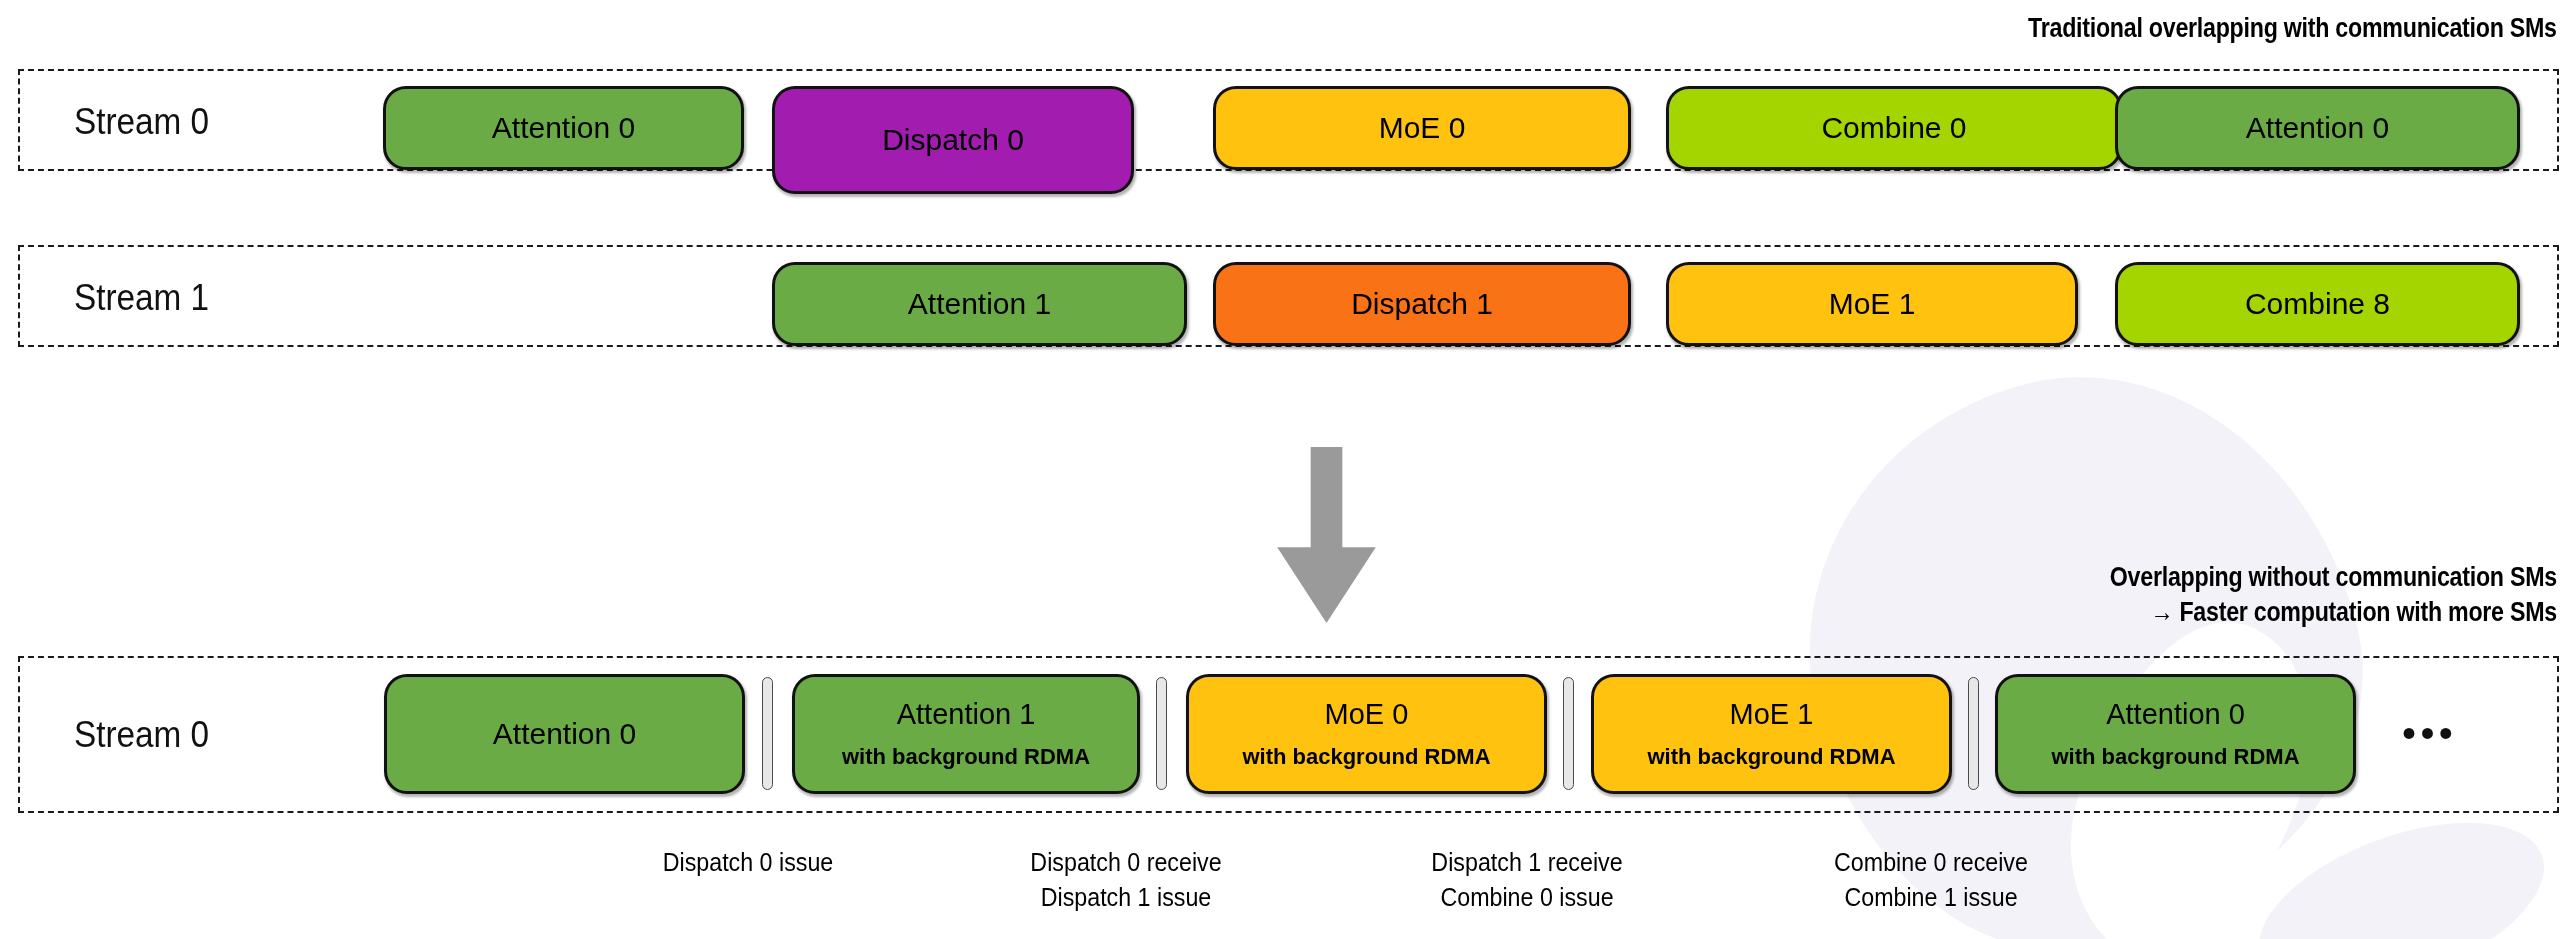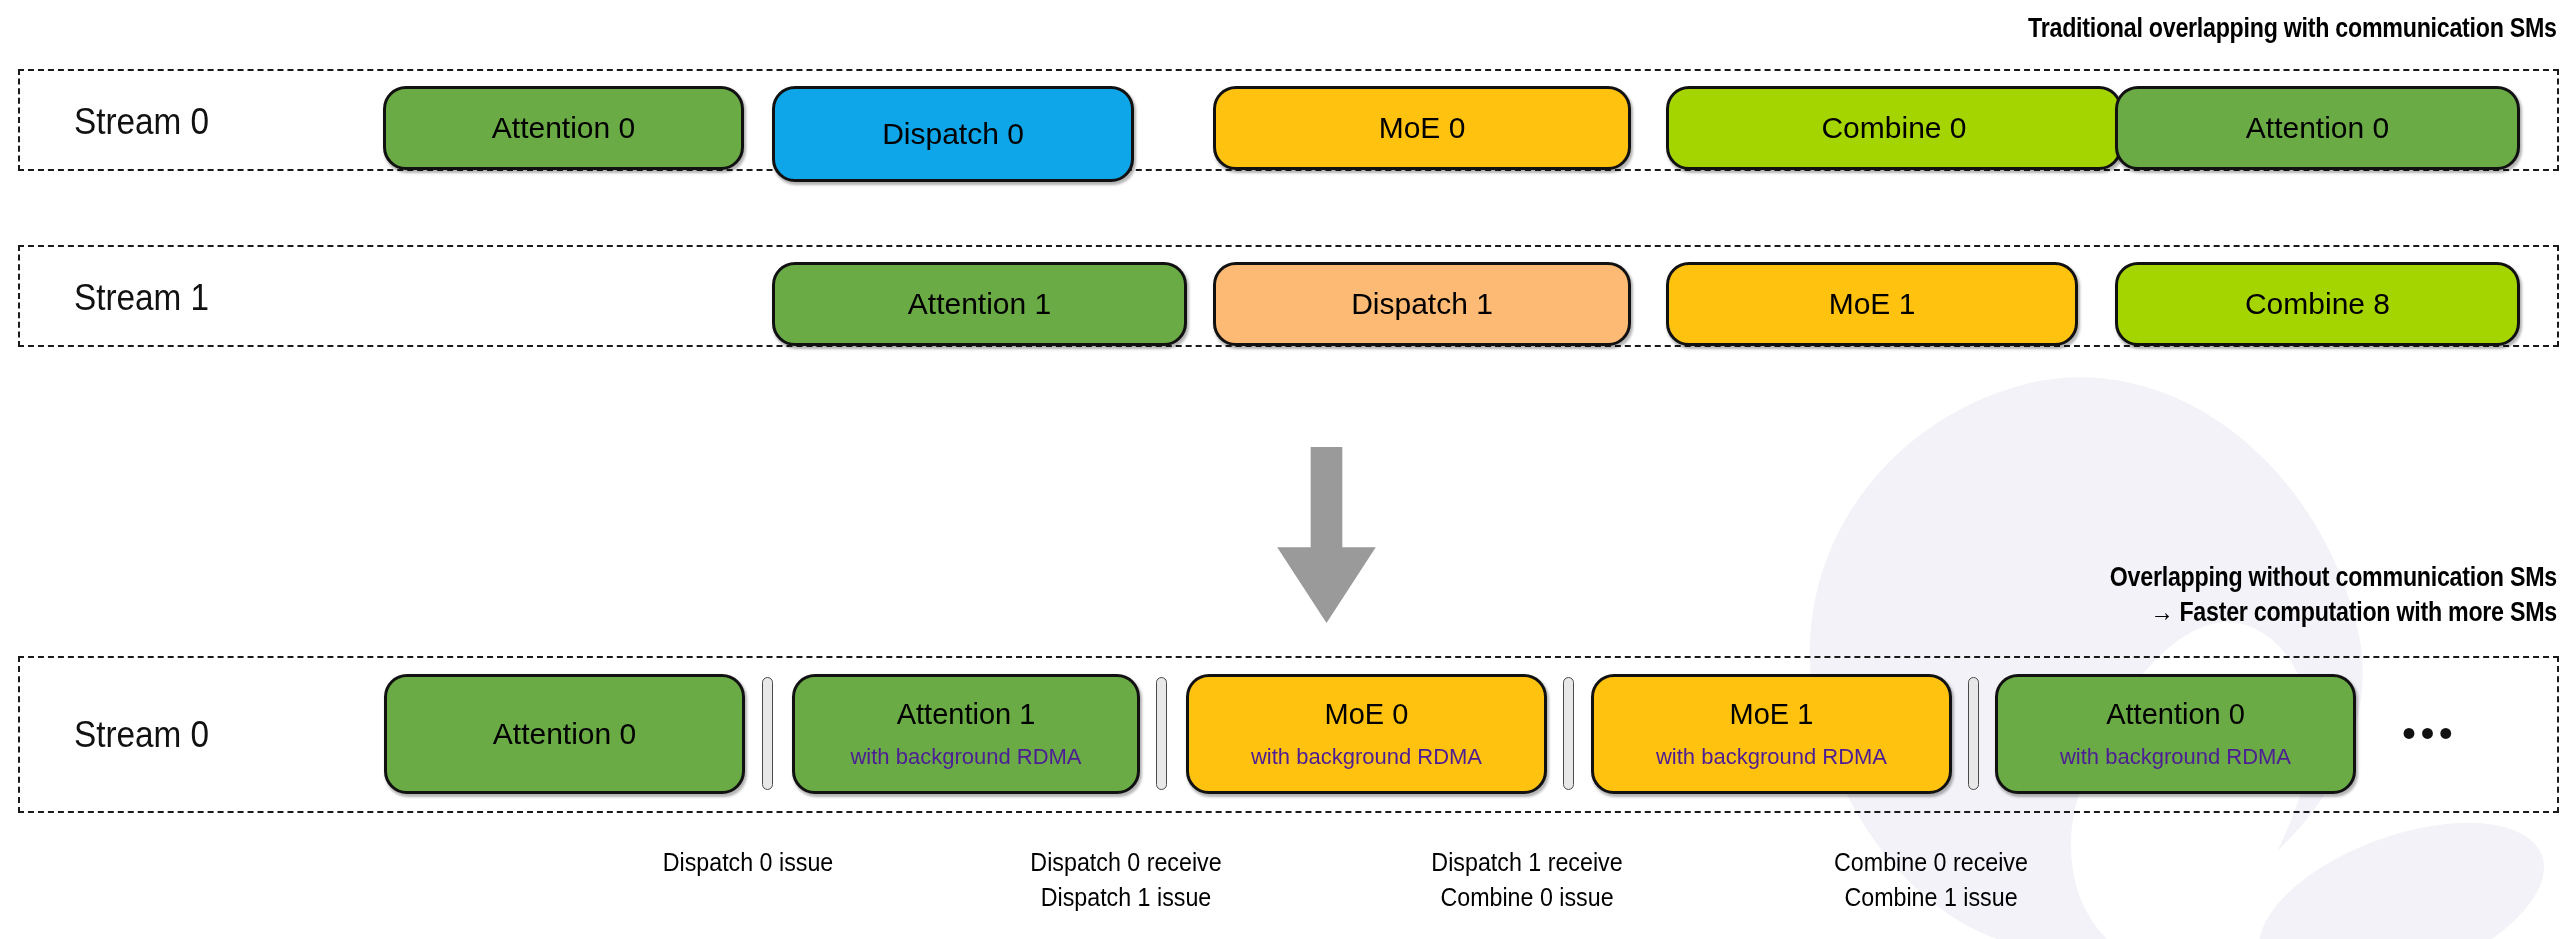--- a/index.html
+++ b/index.html
@@ -109,22 +109,23 @@
   .block .main {
     font-size: 29px;
     line-height: 1.05;
     color: #000;
     white-space: nowrap;
   }
   .block .sub {
     font-size: 22px;
     line-height: 1.15;
     margin-top: 14px;
-    color: #4c1d95;
+    color: #000000;
     white-space: nowrap;
+    font-weight: bold;
   }
   .block.one-line .main { font-size: 30px; }
 
   
   .divider {
     position: absolute;
     width: 10.6px;
     background: #e8e8e8;
     border: 1.8px solid #4a4a4a;
     border-radius: 6.2px;
@@ -177,40 +178,40 @@
 
   <div class="heading" id="heading-bot">Overlapping without communication SMs
 → Faster computation with more SMs</div>
 
   <div class="stream-box" id="stream-box-0"></div>
   <div class="stream-label" id="stream-label-0">Stream 0</div>
 
   <div class="block one-line" style="left:383px; top:86px; width:361px; height:84px; background:#6AAB45;">
     <span class="main">Attention 0</span>
   </div>
-  <div class="block one-line" style="left:772px; top:86px; width:362px; height:96px; background:#0ea5e9;">
+  <div class="block one-line" style="left:772px; top:86px; width:362px; height:108px; background:#a21caf;">
     <span class="main">Dispatch 0</span>
   </div>
   <div class="block one-line" style="left:1213px; top:86px; width:418px; height:84px; background:#FFC20E;">
     <span class="main">MoE 0</span>
   </div>
   <div class="block one-line" style="left:1666px; top:86px; width:456px; height:84px; background:#A5D500;">
     <span class="main">Combine 0</span>
   </div>
   <div class="block one-line" style="left:2115px; top:86px; width:405px; height:84px; background:#6AAB45;">
     <span class="main">Attention 0</span>
   </div>
 
   <div class="stream-box" id="stream-box-1"></div>
   <div class="stream-label" id="stream-label-1">Stream 1</div>
 
   <div class="block one-line" style="left:772px; top:262px; width:415px; height:84px; background:#6AAB45;">
     <span class="main">Attention 1</span>
   </div>
-  <div class="block one-line" style="left:1213px; top:262px; width:418px; height:84px; background:#fdba74;">
+  <div class="block one-line" style="left:1213px; top:262px; width:418px; height:84px; background:#f97316;">
     <span class="main">Dispatch 1</span>
   </div>
   <div class="block one-line" style="left:1666px; top:262px; width:412px; height:84px; background:#FFC20E;">
     <span class="main">MoE 1</span>
   </div>
   <div class="block one-line" style="left:2115px; top:262px; width:405px; height:84px; background:#A5D500;">
     <span class="main">Combine 8</span>
   </div>
 
   <div class="down-arrow">

